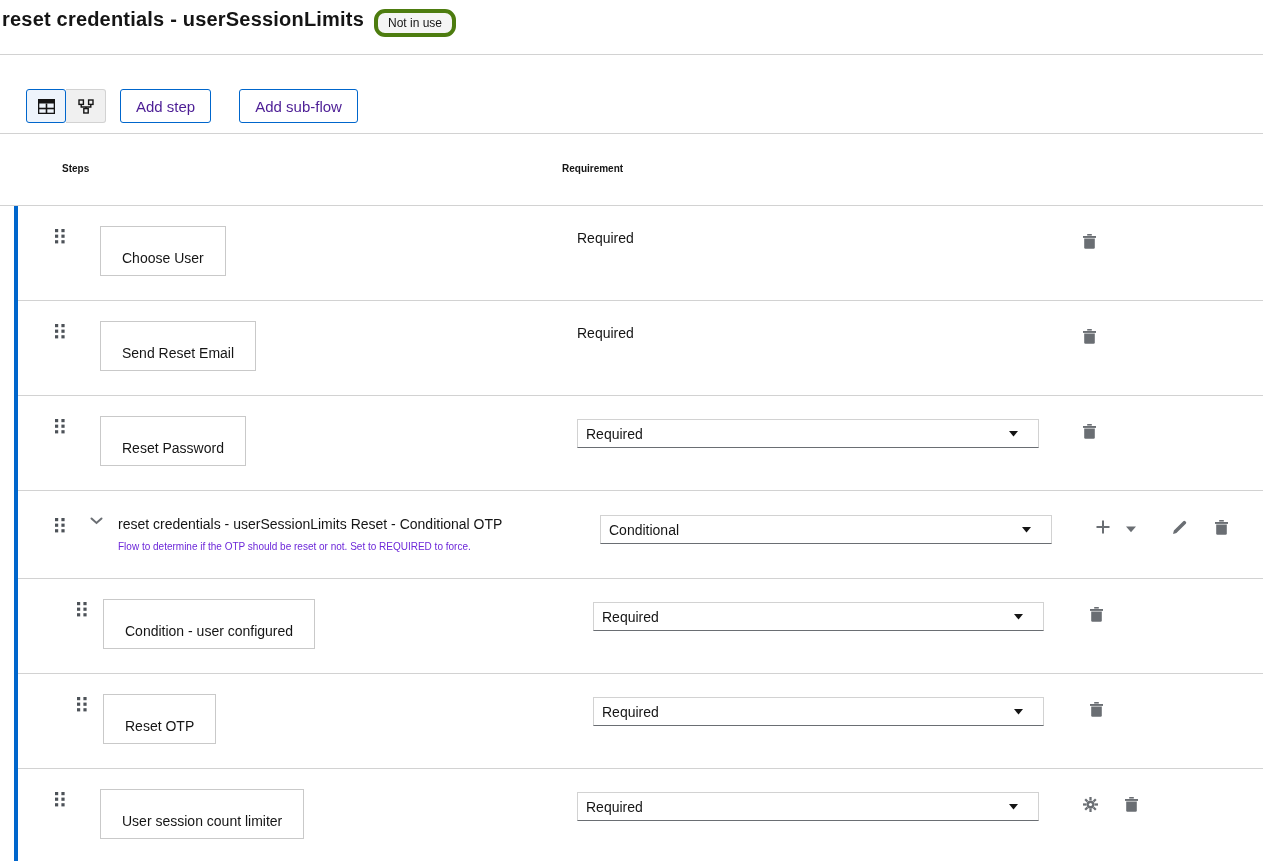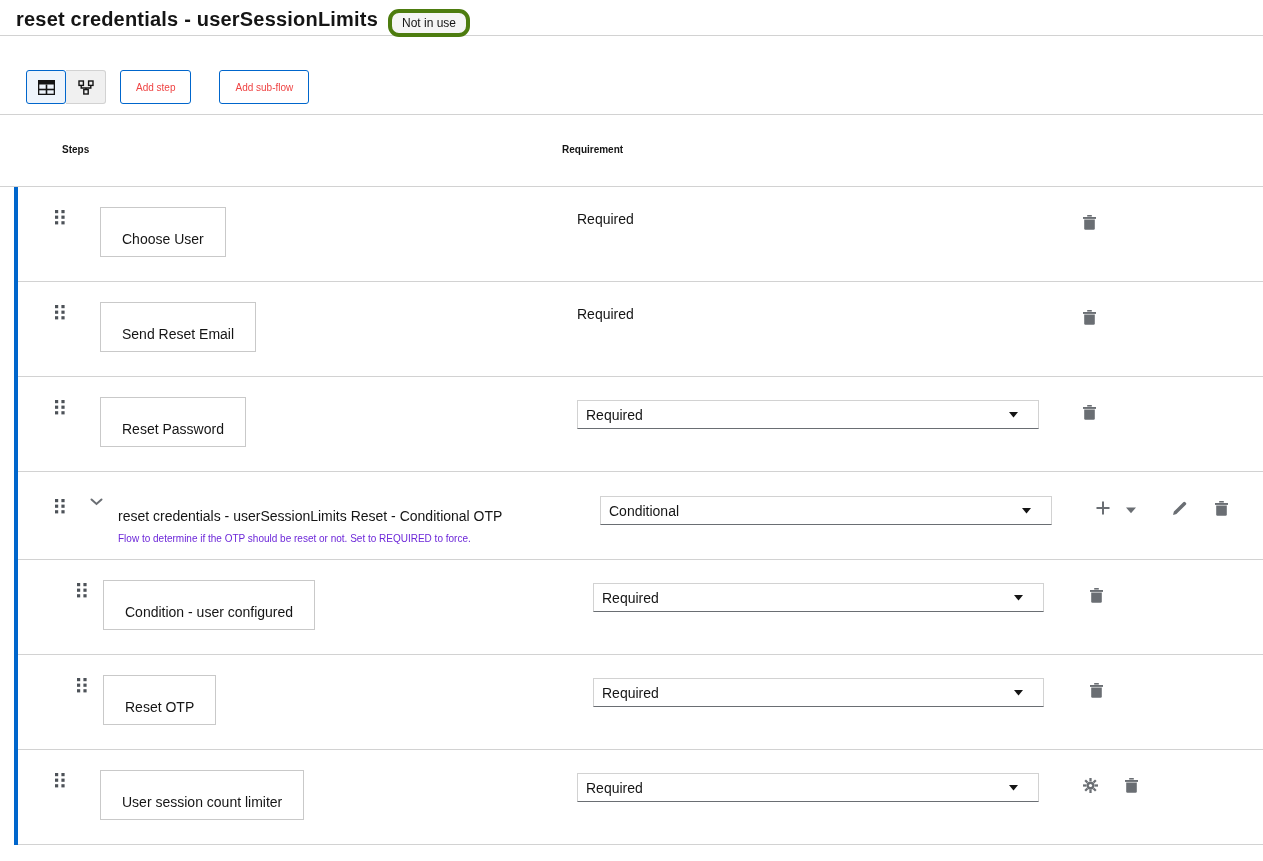--- a/index.html
+++ b/index.html
@@ -1,50 +1,50 @@
 <!DOCTYPE html>
 <html><head>
 <meta charset="utf-8">
 <style>
   html,body{margin:0;padding:0;background:#fff;}
   body{width:1263px;height:861px;overflow:hidden;font-family:"Liberation Sans","DejaVu Sans",sans-serif;color:#151515;-webkit-font-smoothing:antialiased;}
   .page{position:relative;width:1263px;height:861px;}
 
   
-  .page-header{height:36px;border-bottom:1px solid #d2d2d2;display:flex;align-items:flex-start;padding:6px 0 0 16px;box-sizing:border-box;}
+  .page-header{height:55px;border-bottom:1px solid #d2d2d2;display:flex;align-items:flex-start;padding:6px 0 0 2px;box-sizing:border-box;}
   .page-title{font-size:20px;font-weight:600;letter-spacing:.2px;margin:0;line-height:26px;}
   .badge{margin-left:10px;margin-top:3px;display:inline-flex;align-items:center;height:20px;padding:0 10px;border:4px solid #4d7c0f;background:#f5f5f5;border-radius:11px;font-size:12px;color:#151515;}
 
   
   .toolbar{height:79px;border-bottom:1px solid #d2d2d2;display:flex;align-items:flex-end;padding:0 0 10px 26px;box-sizing:border-box;}
   .toggle-group{display:flex;}
   .toggle-btn{width:40px;height:34px;background:#f0f0f0;border:1px solid #d2d2d2;display:flex;align-items:center;justify-content:center;cursor:pointer;padding:0;}
   .toggle-btn.selected{background:#eef4fb;border:1px solid #0066cc;border-radius:3px;}
   .toggle-btn.right{border-left:none;border-radius:0 3px 3px 0;}
-  .btn-secondary{margin-left:14px;height:34px;padding:0 15px;background:#fff;border:1px solid #0066cc;border-radius:3px;color:#ef4444;font-size:10px;font-family:inherit;cursor:pointer;}
+  .btn-secondary{margin-left:14px;height:34px;padding:0 15px;background:#fff;border:1px solid #0066cc;border-radius:3px;color:#4c1d95;font-size:15px;font-family:inherit;cursor:pointer;}
   .btn-secondary + .btn-secondary{margin-left:28px;}
 
   
   .thead{position:relative;height:71px;border-bottom:1px solid #d2d2d2;}
   .thead span{position:absolute;top:27px;font-size:10px;font-weight:700;line-height:16px;}
   .th-steps{left:62px;}
   .th-req{left:562px;}
 
   
   .tbody{margin-left:14px;border-left:4px solid #0066cc;}
   .row{position:relative;height:95px;border-bottom:1px solid #d2d2d2;box-sizing:border-box;}
   .row.subflow{height:88px;}
   .cell-steps{display:flex;align-items:flex-start;padding:20px 0 0 37px;}
   .row.indent .cell-steps{padding-left:59px;}
   .drag-btn{background:none;border:none;padding:0;margin-top:3px;cursor:grab;line-height:0;}
   .subflow .drag-btn{margin-top:7px;}
   .chevron-btn{background:none;border:none;padding:0;margin:6px 0 0 24px;cursor:pointer;line-height:0;}
   .step-card{margin-left:34px;height:50px;border:1px solid #c9c9c9;background:#fff;display:flex;align-items:flex-end;justify-content:center;padding:0 21px 9px;box-sizing:border-box;font-size:14px;white-space:nowrap;}
   .row.indent .step-card{margin-left:15px;}
-  .flow-info{margin:16px 0 0 15px;}
+  .flow-info{margin:5px 0 0 15px;}
   .flow-title{font-size:14px;line-height:16px;}
   .flow-desc{margin-top:7px;font-size:10px;line-height:15px;color:#6d28d9;}
 
   .cell-req{position:absolute;top:23px;left:559px;width:462px;}
   .row.indent .cell-req{left:575px;width:451px;}
   .row.subflow .cell-req{top:24px;left:582px;width:452px;}
   .req-text{font-size:14px;line-height:15px;}
   .select{height:29px;box-sizing:border-box;background:#fff;border:1px solid #d2d2d2;border-bottom:1px solid #6a6e73;display:flex;align-items:center;justify-content:space-between;padding:0 20px 0 8px;font-size:14px;cursor:pointer;width:100%;}
 
   .cell-actions{position:absolute;top:28px;left:1065px;display:flex;gap:27px;}

